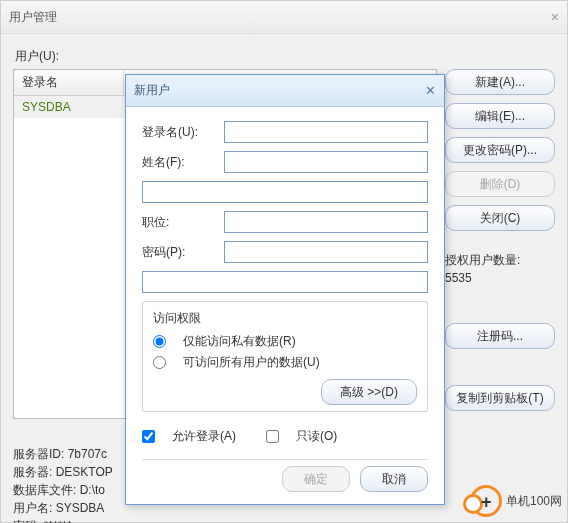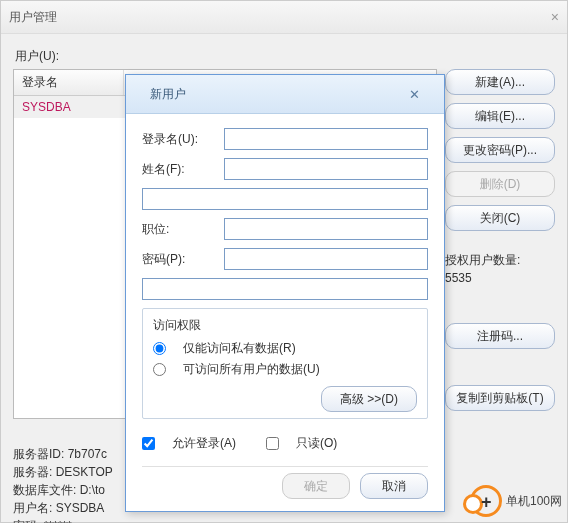--- a/index.html
+++ b/index.html
@@ -11,31 +11,31 @@
 
 .main-body { padding: 10px 12px; position: relative; }
 .user-label { color: #333; margin: 4px 0 4px 2px; display: inline-block; }
 
 .content-row { display: flex; gap: 8px; }
 .table-wrap { flex: 1; border: 1px solid #bbb; background: #fff; height: 350px; }
 .table-header { display: flex; background: linear-gradient(#fdfdfd, #ececec); border-bottom: 1px solid #ccc; }
 .th { padding: 4px 8px; border-right: 1px solid #ddd; color: #333; }
 .tr { display: flex; }
 .tr.sel { background: #f0f0f0; }
-.td { padding: 4px 8px; color: #be185d; }
+.td { padding: 4px 8px; color: #4d7c0f; }
 
 .side-btns { width: 110px; display: flex; flex-direction: column; gap: 8px; }
 .btn { height: 26px; border: 1px solid #a8b8d0; background: linear-gradient(#fefefe, #e6ecf5); color: #333; display: flex; align-items: center; justify-content: center; cursor: pointer; border-radius: 10px; }
 .btn[disabled] { color: #aaa; background: #f3f3f3; border-color: #ccc; cursor: default; }
 
 .auth-count { margin-top: 12px; color: #333; line-height: 1.5; }
 .info-block { margin-top: 26px; color: #333; line-height: 1.5; }
 
 .modal { position: absolute; left: 125px; top: 74px; width: 320px; background: #fff; border: 1px solid #6a9bd8; box-shadow: 2px 2px 8px rgba(0,0,0,.2); }
-.modal-titlebar { height: 39px; background: linear-gradient(#eaf3fc, #d6e6f7); display: flex; align-items: center; padding: 0 24px; color: #3a5a7a; border-bottom: 1px solid #b8d0e8; }
+.modal-titlebar { height: 32px; background: linear-gradient(#eaf3fc, #d6e6f7); display: flex; align-items: center; padding: 0 8px; color: #3a5a7a; border-bottom: 1px solid #b8d0e8; }
 .modal-titlebar .close { margin-left: auto; color: #5a7ca0; font-size: 13px; cursor: pointer; }
 .modal-body { padding: 14px 16px 12px; }
 
 .form-row { display: flex; align-items: center; margin-bottom: 8px; }
 .form-row label { width: 82px; color: #333; text-align: left; }
 .form-row input[type=text], .form-row input[type=password] { flex: 1; height: 22px; border: 1px solid #7a9cc6; padding: 0 4px; }
 
 .fieldset { border: 1px solid #c8d4e2; border-radius: 2px; padding: 8px 10px 6px; margin-top: 4px; }
 .legend { color: #333; margin-bottom: 6px; }
 .radio-row, .check-row { display: flex; align-items: center; gap: 13px; margin: 4px 0; color: #333; }

